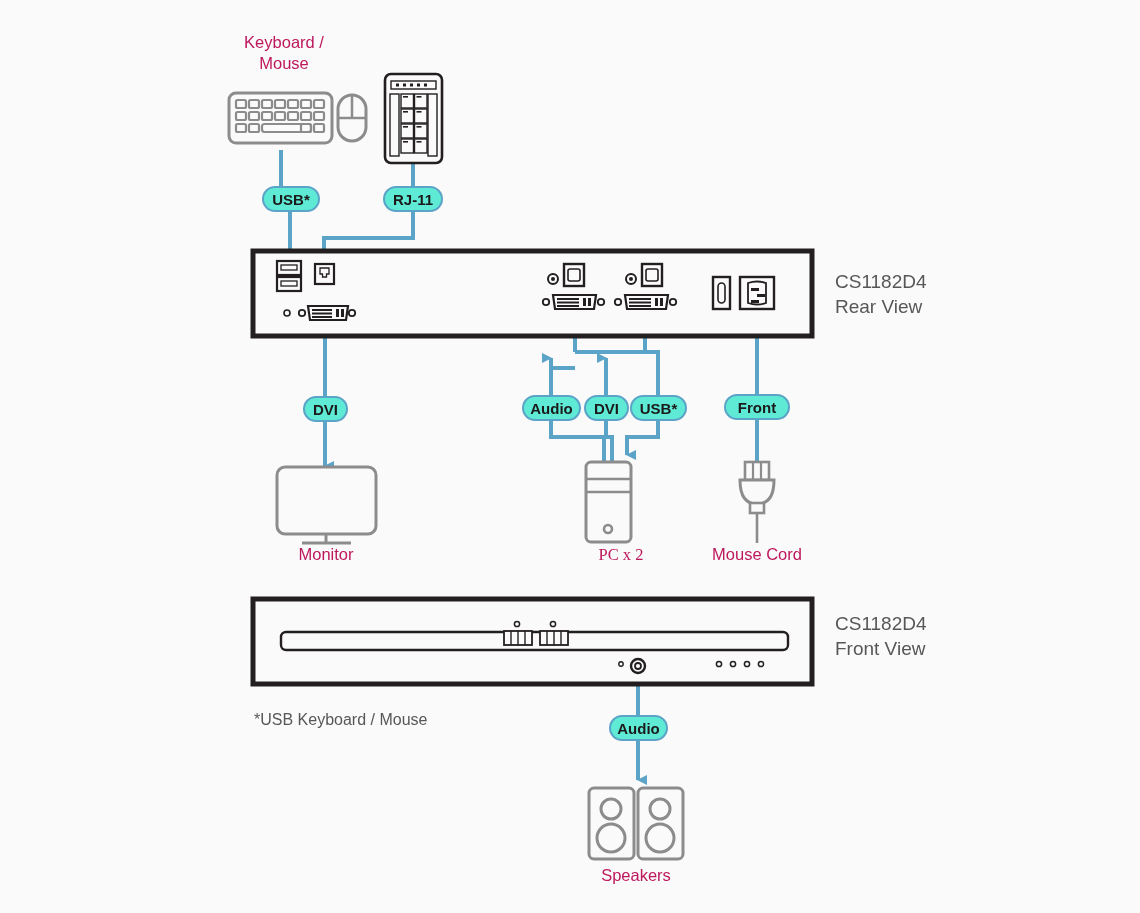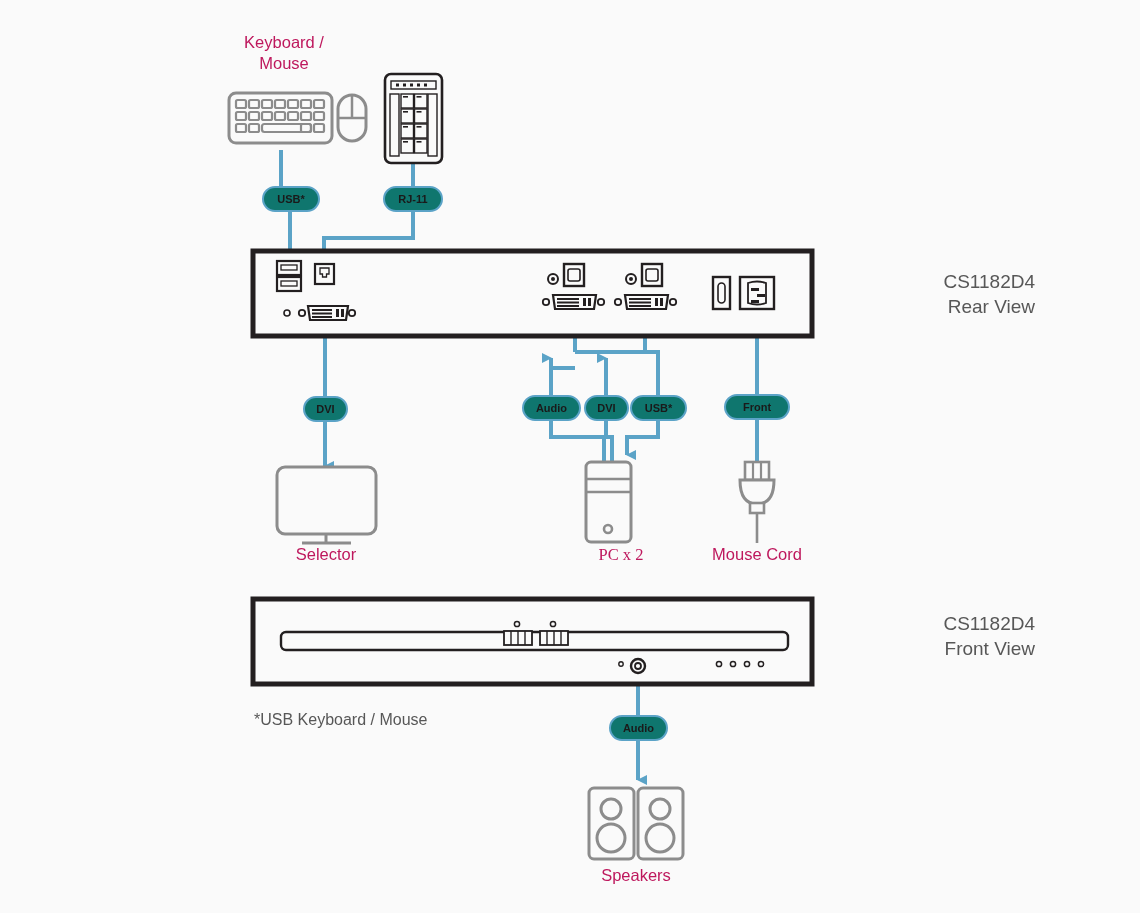--- a/index.html
+++ b/index.html
@@ -19,32 +19,32 @@
     font-size:16.5px;
     line-height:21px;
     text-align:center;
     white-space:pre-line;
   }
   .viewlbl{
     position:absolute;
     color:#575757;
     font-size:19px;
     line-height:25px;
-    text-align:right;
+    text-align:left;
     white-space:pre-line;
   }
   .pill{
     position:absolute;
     display:flex;align-items:center;justify-content:center;
-    background:#0f766e;
+    background:#5eead4;
     border:2px solid #5ba3c7;
     border-radius:14px;
     color:#1a1a1a;
     font-weight:bold;
-    font-size:11px;
+    font-size:15px;
     height:26px;
     box-sizing:border-box;
     z-index:5;
   }
   .foot{
     position:absolute;
     color:#575757;
     font-size:16px;
     margin-top:16px;
   }
@@ -321,21 +321,21 @@
 
   <div class="viewlbl" style="left:835px;top:269px;width:200px;">CS1182D4
 Rear View</div>
 
   <div class="pill" style="left:303px;top:396px;width:45px;">DVI</div>
   <div class="pill" style="left:522px;top:395px;width:59px;">Audio</div>
   <div class="pill" style="left:584px;top:395px;width:45px;">DVI</div>
   <div class="pill" style="left:630px;top:395px;width:57px;">USB*</div>
   <div class="pill" style="left:724px;top:394px;width:66px;">Front</div>
 
-  <div class="lbl" style="left:246px;top:544px;width:160px;">Selector</div>
+  <div class="lbl" style="left:246px;top:544px;width:160px;">Monitor</div>
   <div class="lbl" style="left:551px;top:544px;width:140px;font-family:Liberation Serif, serif;">PC x 2</div>
   <div class="lbl" style="left:687px;top:544px;width:140px;">Mouse Cord</div>
 
   <div class="viewlbl" style="left:835px;top:611px;width:200px;">CS1182D4
 Front View</div>
 
   <div class="foot" style="left:254px;top:695px;">*USB Keyboard / Mouse</div>
 
   <div class="pill" style="left:609px;top:715px;width:59px;">Audio</div>
 

